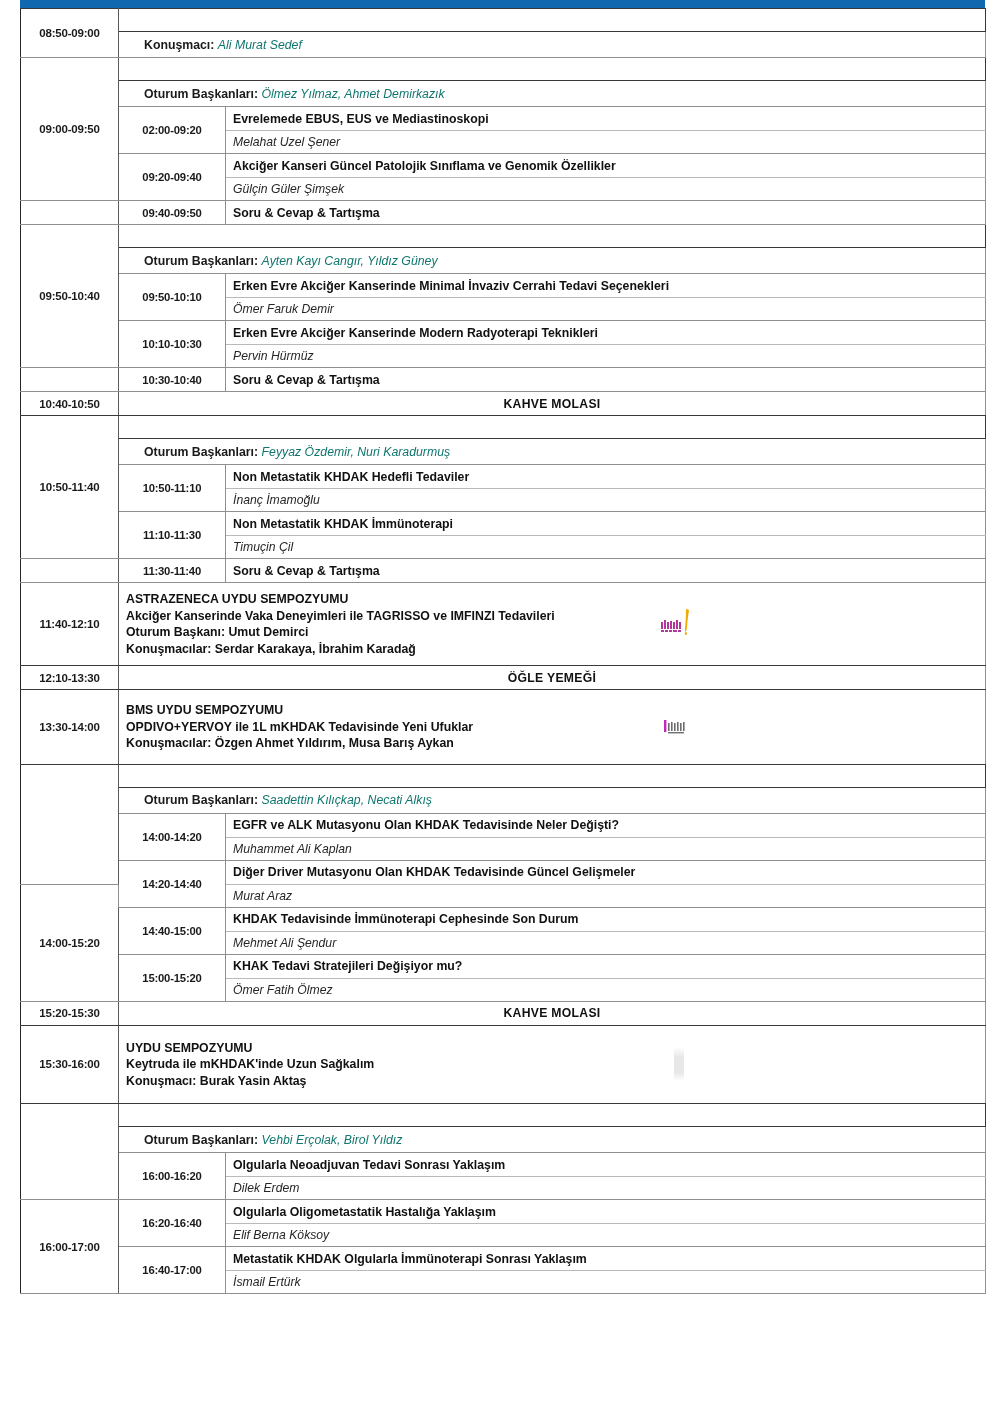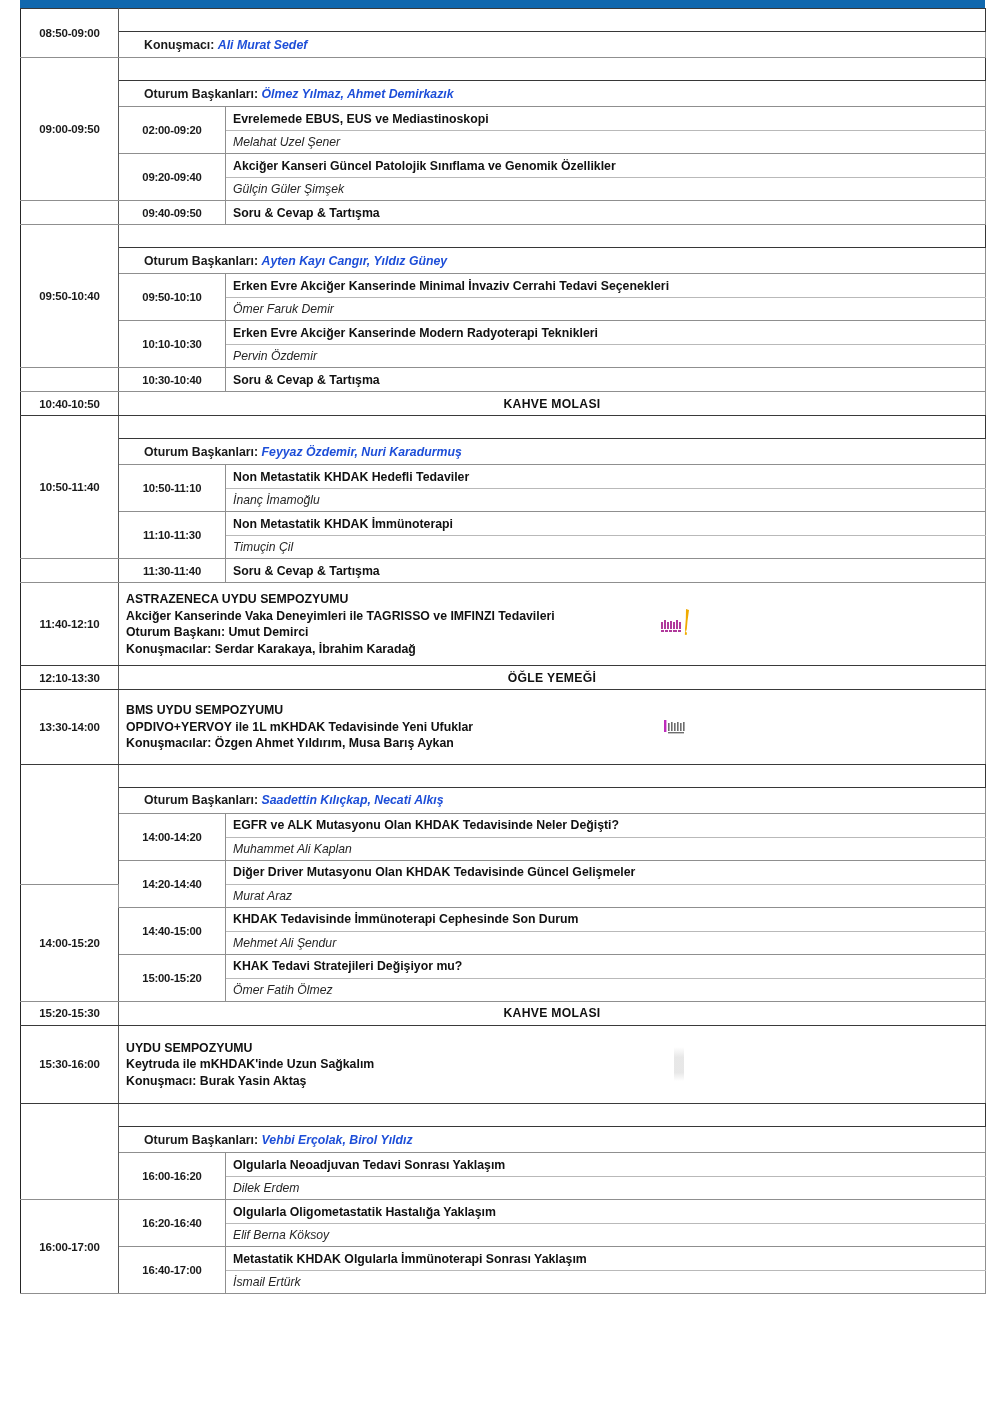--- a/index.html
+++ b/index.html
@@ -80,21 +80,21 @@
   }
 
   
   .chair{
     height:25px;
     padding-left:6px !important;
     font-size:12.3px;
     color:#1a1a1a;
   }
   .chair b{font-weight:bold;margin-left:19px;}
-  .chair i{font-style:italic;font-weight:bold;color:#1d4ed8;}
+  .chair i{font-style:italic;font-weight:normal;color:#0f766e;}
 
   
   .talk-title{
     height:23px;
     padding-left:7px !important;
     font-weight:bold;
     font-size:12.3px;
     color:#111111;
     border-bottom-color:#b9b9b9 !important;
   }
@@ -226,21 +226,21 @@
         <td class="talk-title thin-sub">Erken Evre Akciğer Kanserinde Minimal İnvaziv Cerrahi Tedavi Seçenekleri</td>
       </tr>
       <tr>
         <td class="talk-speaker">Ömer Faruk Demir</td>
       </tr>
       <tr>
         <td class="t-sub thin-sub" rowspan="2">10:10-10:30</td>
         <td class="talk-title thin-sub">Erken Evre Akciğer Kanserinde Modern Radyoterapi Teknikleri</td>
       </tr>
       <tr>
-        <td class="talk-speaker">Pervin Özdemir</td>
+        <td class="talk-speaker">Pervin Hürmüz</td>
       </tr>
       <tr>
         <td class="t-outer" style="border-top:0;"></td>
         <td class="t-sub thin-sub">10:30-10:40</td>
         <td class="qa thin-sub">Soru &amp; Cevap &amp; Tartışma</td>
       </tr>
 
       <tr>
         <td class="t-outer sep-top sep-bottom">10:40-10:50</td>
         <td class="break sep-top sep-bottom" colspan="2">KAHVE MOLASI</td>

